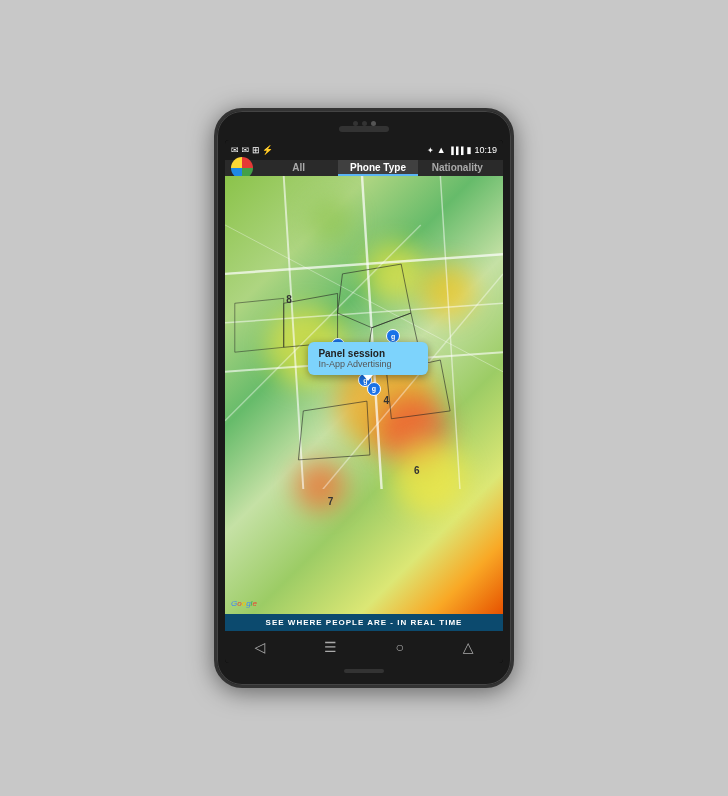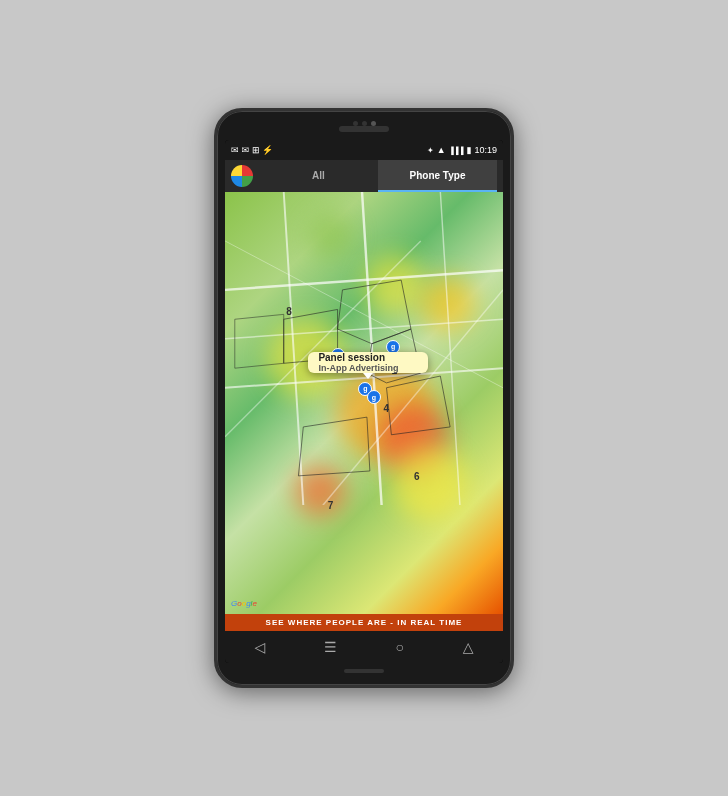--- a/index.html
+++ b/index.html
@@ -89,21 +89,21 @@
       color: #fff;
       font-size: 9px;
       font-weight: normal;
     }
 
     
     .app-bar {
       background: #2a2a2a;
       display: flex;
       align-items: center;
-      height: 32px;
+      height: 16px;
       padding: 0 6px;
       gap: 6px;
     }
 
     .app-logo {
       width: 22px;
       height: 22px;
       border-radius: 50%;
       background: conic-gradient(#e53935 0deg 90deg, #43a047 90deg 180deg, #1e88e5 180deg 270deg, #fdd835 270deg 360deg);
       flex-shrink: 0;
@@ -161,55 +161,54 @@
     .streets {
       position: absolute;
       inset: 0;
     }
 
     
     .map-popup {
       position: absolute;
       top: 38%;
       left: 30%;
-      background: #fef9c3;
+      background: #7dd3fc;
       border-radius: 6px;
-      padding: 0 10px;
+      padding: 6px 10px;
       box-shadow: 0 2px 8px rgba(0,0,0,0.4);
       min-width: 120px;
       z-index: 10;
     }
 
     .map-popup-title {
       font-size: 10px;
       font-weight: bold;
       color: #222;
     }
 
     .map-popup-sub {
       font-size: 9px;
       color: #555;
-      font-weight: bold;
     }
 
     .popup-arrow {
       position: absolute;
       bottom: -6px;
       left: 50%;
       transform: translateX(-50%);
       width: 0;
       height: 0;
       border-left: 5px solid transparent;
       border-right: 5px solid transparent;
       border-top: 6px solid #fff;
     }
 
     
     .bottom-banner {
-      background: #c2410c;
+      background: #0c4a6e;
       color: #fff;
       font-size: 8px;
       font-weight: bold;
       text-align: center;
       padding: 4px 0;
       letter-spacing: 1px;
     }
 
     
     .nav-bar {
@@ -306,20 +305,21 @@
         <span class="status-icon">▮</span>
         <span class="status-time">10:19</span>
       </div>
     </div>
 
     <div class="app-bar">
       <div class="app-logo"></div>
       <div class="tabs-bar">
         <div class="tab">All</div>
         <div class="tab active">Phone Type</div>
+        <div class="tab">Nationality</div>
       </div>
     </div>
 
     <div class="map-area">
       <div class="map-bg"></div>
 
       <div class="heat-blob" style="width:80px;height:80px;background:#ffeb3b;top:30%;left:15%;"></div>
       <div class="heat-blob" style="width:100px;height:100px;background:#ff9800;top:40%;left:40%;"></div>
       <div class="heat-blob" style="width:70px;height:70px;background:#f44336;top:50%;left:55%;"></div>
       <div class="heat-blob" style="width:60px;height:60px;background:#ffeb3b;top:15%;left:50%;"></div>

